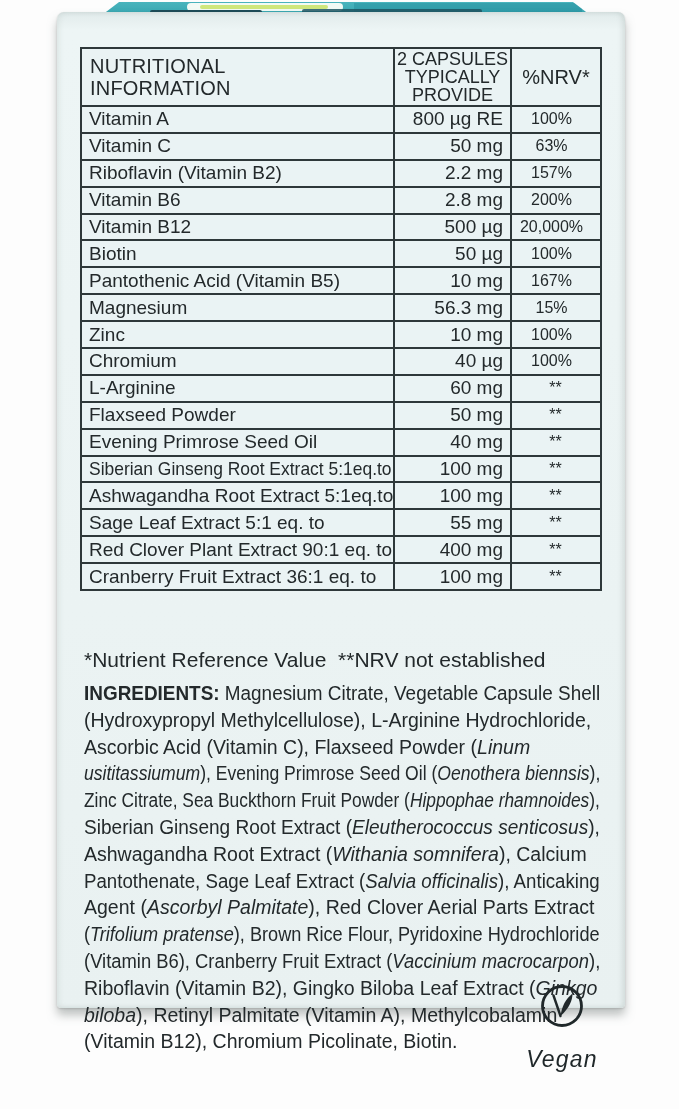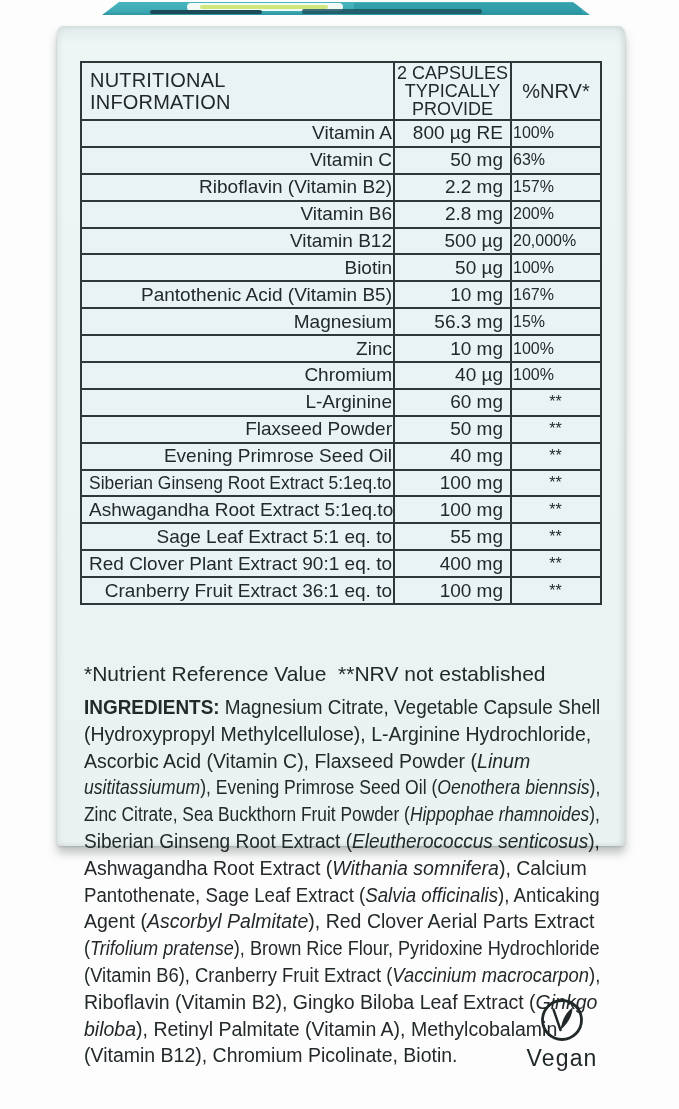--- a/index.html
+++ b/index.html
@@ -14,51 +14,51 @@
   .box-top{position:absolute;left:102px;top:2px;width:488px;height:13px;
     background:linear-gradient(180deg,var(--teal) 0,#3daab4 70%,#2d96a2 100%);
     clip-path:polygon(3.5% 0,96.5% 0,100% 100%,0 100%);}
   .box-top .white-pill{position:absolute;left:85px;top:1px;width:156px;height:8px;border-radius:4px;background:#f2faf5;}
   .box-top .green-stripe{position:absolute;left:98px;top:3px;width:128px;height:4px;border-radius:2px;background:var(--stripe-green);}
   .box-top .dark-bar-1{position:absolute;left:48px;top:8px;width:112px;height:4px;border-radius:2px;background:#1c4a57;}
   .box-top .dark-bar-2{position:absolute;left:200px;top:7px;width:180px;height:5px;border-radius:2px;background:var(--teal-dark);opacity:.85;}
   .box-top .teal-patch{position:absolute;left:252px;top:1px;width:228px;height:11px;background:rgba(23,130,145,.35);}
 
   
-  .box{position:absolute;left:57px;top:26px;width:568px;height:820px;
+  .box{position:absolute;left:57px;top:12px;width:568px;height:996px;
     background:linear-gradient(180deg,#e1ebeb 0,var(--panel) 18px,#ebf3f3 60%,#e9f1f1 100%);
     border-radius:7px 7px 4px 4px;
     box-shadow:0 7px 10px rgba(125,133,131,.5),0 1px 2px rgba(0,0,0,.18),inset -3px 0 5px rgba(150,162,160,.25),inset 3px 0 5px rgba(170,182,180,.18);}
 
   
   table.nutri{position:absolute;left:23px;top:35px;width:520px;border-collapse:collapse;table-layout:fixed;color:var(--ink);}
   table.nutri th,table.nutri td{border:2px solid var(--border);background:var(--cell);overflow:hidden;}
   table.nutri thead tr{height:58px;}
   table.nutri tbody tr{height:26.9px;}
   th{font-weight:normal;}
   .h1{font-size:20px;line-height:22px;text-align:left;padding-left:8px;letter-spacing:.2px;}
   .h2{font-size:18px;line-height:18px;text-align:center;padding:1px 0;}
   .h3{font-size:20px;text-align:center;}
-  td.c1{text-align:right;padding-left:7px;}
+  td.c1{text-align:left;padding-left:7px;}
   td.c2{text-align:right;padding-right:7px;}
-  td.c3{text-align:left;padding-right:10px;}
+  td.c3{text-align:center;padding-right:10px;}
   td.c3.center{text-align:center;padding-right:2px;}
   td .fit,.footnote{font-size:19px;}
   .fit{display:block;white-space:nowrap;transform-origin:left center;}
 
   .footnote{position:absolute;left:27px;top:636px;width:520px;font-size:21px;color:var(--ink);white-space:pre;}
 
   .ingredients{position:absolute;left:27px;top:668px;width:516px;color:var(--ink);}
   .ing-line{font-size:19.5px;line-height:26.8px;height:26.8px;}
   .b{font-weight:bold;}
   .i{font-style:italic;}
 
   .vegan{position:absolute;left:450px;top:970px;width:110px;text-align:center;color:var(--vegan-ink);}
   .vegan svg{display:block;margin:0 auto;}
-  .vegan-label{font-size:23px;font-weight:500;letter-spacing:1.2px;margin-top:1px;}
+  .vegan-label{font-size:23px;font-weight:500;letter-spacing:1.2px;margin-top:16px;font-style:italic;}
 </style>
 </head>
 <body>
 
 <div class="stage">
 
   <div class="box-top">
     <div class="white-pill"></div>
     <div class="green-stripe"></div>
     <div class="teal-patch"></div>

